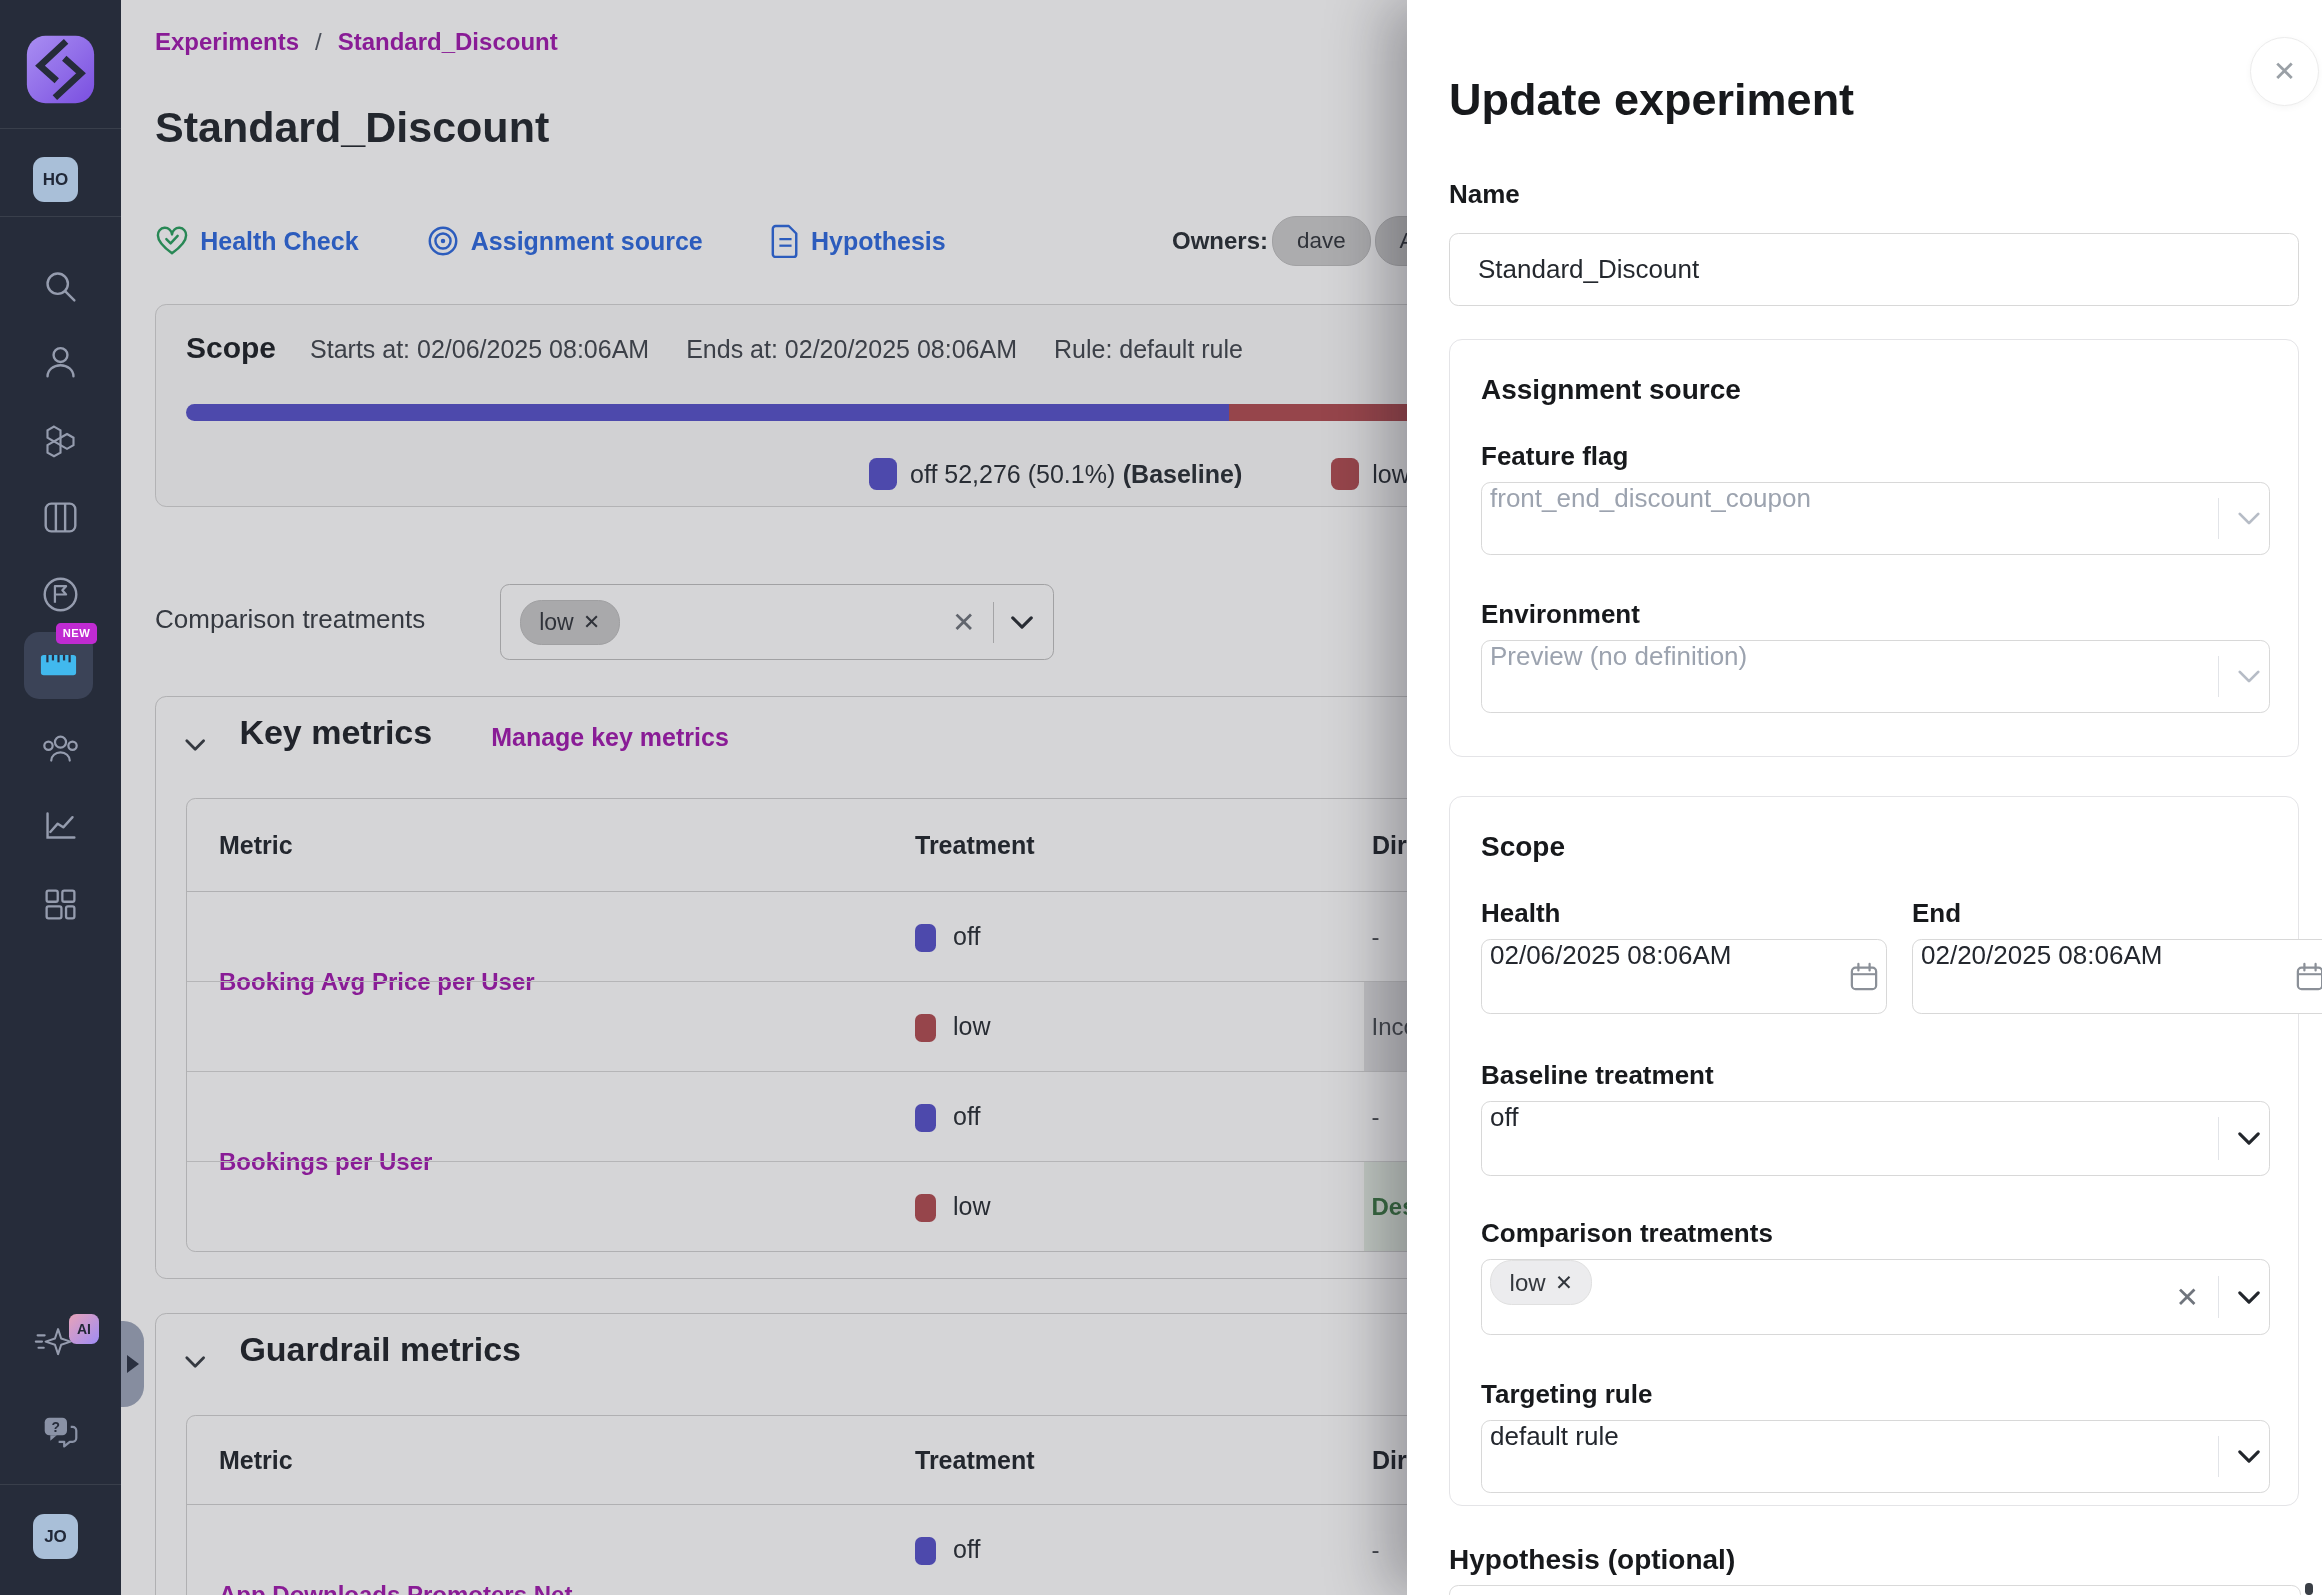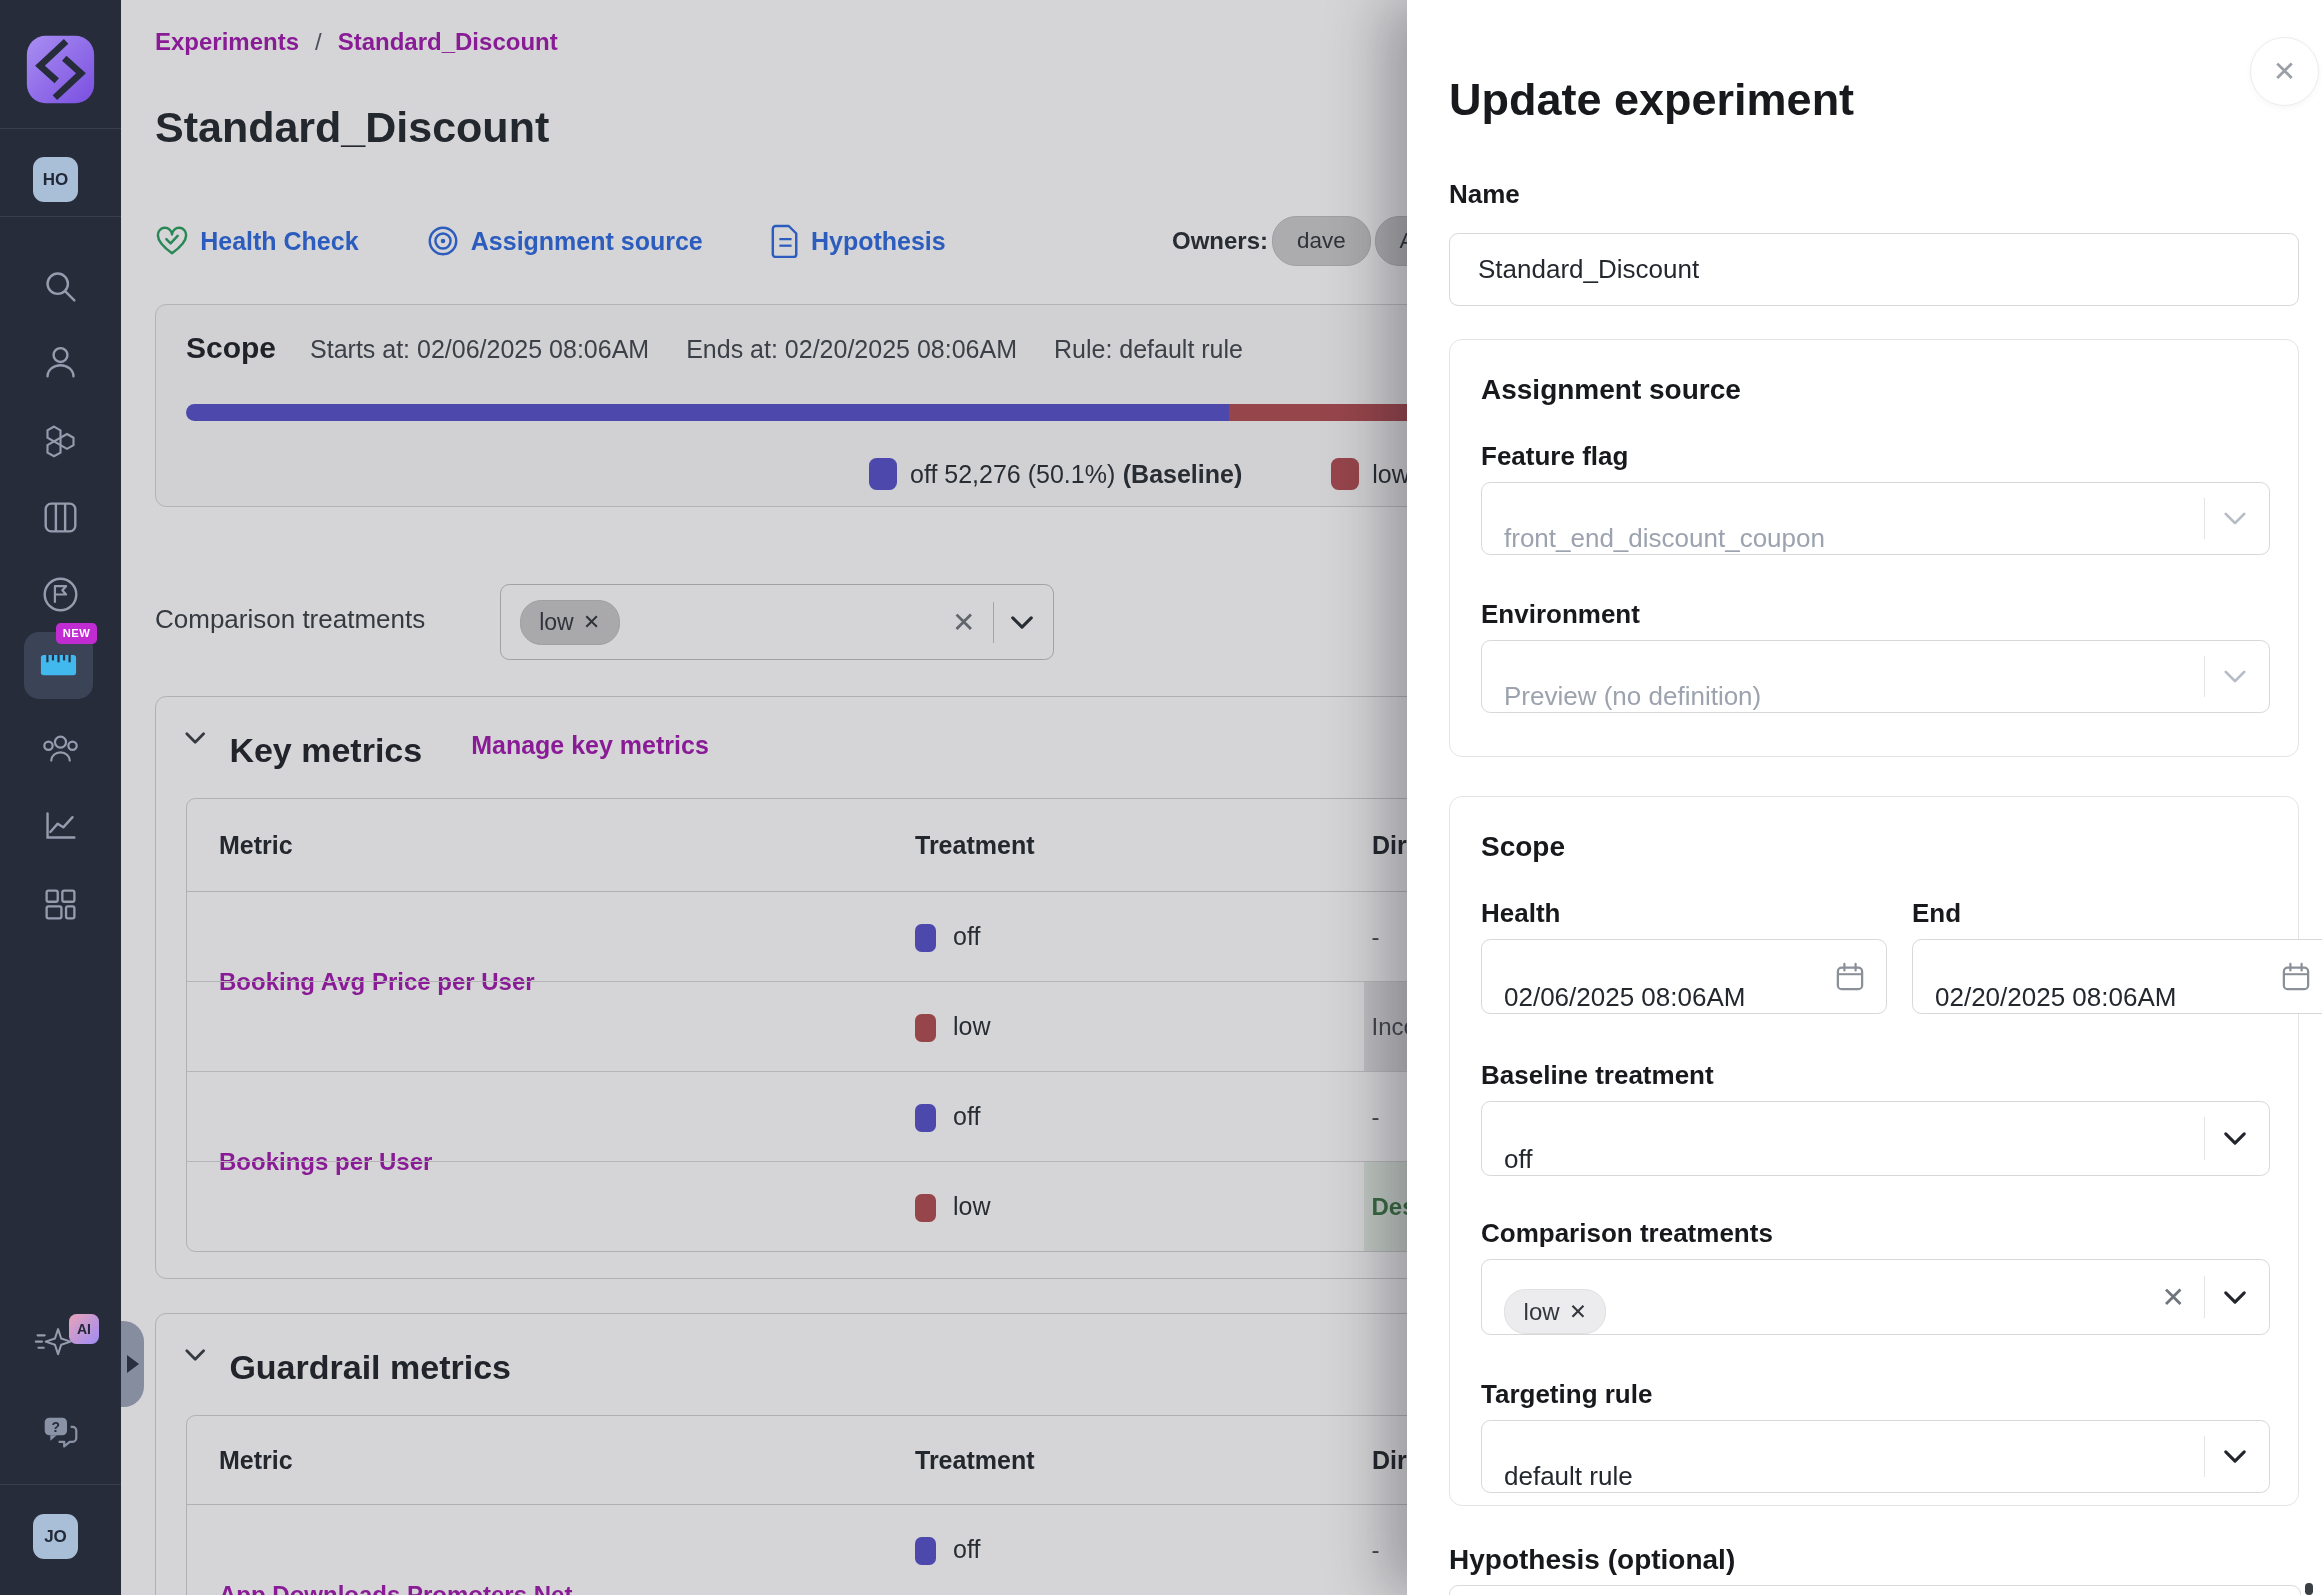--- a/index.html
+++ b/index.html
@@ -62,21 +62,21 @@
   .tag .x{font-size:20.5px;font-weight:bold;color:#33373d;}
   .sel-right{margin-left:auto;display:flex;align-items:center;gap:17px;}
   .clear-x{font-size:28px;color:#70757d;}
   .vdiv{width:0.9px;height:41px;background:#c3c3c3;}
   .chev{color:#2b2f36;display:flex;}
 
   
   .sect-card{position:absolute;left:34px;width:1510px;background:#fff0;border:0.9px solid #d2d2d2;border-radius:11.2px;}
   #key-card{top:696px;height:581px;}
   #guard-card{top:1313px;height:522px;}
-  .sect-head{position:absolute;left:28px;top:34px;display:flex;align-items:flex-start;gap:23px;}
+  .sect-head{position:absolute;left:28px;top:16px;display:flex;align-items:flex-end;gap:33px;}
   .sect-head .t{font-size:34px;font-weight:bold;color:#22262c;}
   .sect-head .mg{font-size:25px;margin-left:26px;}
   .sect-chev{color:#3a3f46;display:flex;}
 
   .mtable{position:absolute;left:30px;top:101px;right:-214px;border:0.9px solid #d2d2d2;border-radius:9.3px;}
   .mtable .hrow{height:92px;border-bottom:0.9px solid #d2d2d2;position:relative;}
   .mtable .hcell{position:absolute;top:0;height:92px;display:flex;align-items:center;font-size:25px;font-weight:600;color:#24292f;}
   .c-metric{left:32px;}  .c-treat{left:728px;}  .c-dir{left:1185px;}
   .mrow{position:relative;height:179px;border-bottom:0.9px solid #d8d8d8;}
   .mrow:last-child{border-bottom:none;}
@@ -95,22 +95,22 @@
           box-shadow:-22.4px 0 56px rgba(15,18,26,0.30);}
   #drawer-close{position:absolute;left:843px;top:37px;width:67px;height:67px;border-radius:50%;
                 border:0.9px solid #ececec;background:#fff;display:flex;align-items:center;justify-content:center;
                 font-size:28px;color:#9aa0a6;box-shadow:0 1.9px 7.5px rgba(0,0,0,0.04);}
   #drawer-title{position:absolute;left:42px;top:54px;font-size:45px;font-weight:bold;color:#17191c;margin-top:20px;}
   .dlabel{position:absolute;font-size:26px;font-weight:bold;color:#17191c;}
   .dinput{position:absolute;border:0.9px solid #d8d8d8;border-radius:9.3px;display:flex;align-items:center;
           padding:0 28px;box-sizing:border-box;font-size:26px;color:#24282e;background:#fff;}
   .dcard{position:absolute;left:42px;width:850px;border:0.9px solid #e4e4e7;border-radius:13px;box-sizing:border-box;background:#fff;}
   .dcard-title{position:absolute;left:31px;font-size:28px;font-weight:bold;color:#17191c;}
-  .dsel{position:absolute;border:0.9px solid #d8d8d8;border-radius:9.3px;display:flex;align-items:flex-end;
-        padding:0 22px;box-sizing:border-box;font-size:26px;background:#fff;}
+  .dsel{position:absolute;border:0.9px solid #d8d8d8;border-radius:9.3px;display:flex;align-items:flex-start;
+        padding:0 8px;box-sizing:border-box;font-size:26px;background:#fff;}
   .dsel .sr{margin-left:auto;display:flex;align-items:center;gap:18.6px;height:100%;}
   .dsel .dv{width:0.9px;height:58%;background:#e2e4e8;}
   .dsel.disabled{color:#9ca3af;}
   .dsel.disabled .chev{color:#b6bcc6;}
   .dsel .chev{color:#22262c;}
   .cal{color:#8b9098;display:flex;}
   .dtag{height:43px;padding:0 18.6px;border-radius:21.4px;background:#ececee;border:0.9px solid #e0e0e0;
         display:flex;align-items:center;gap:9.3px;font-size:24px;color:#33373d;}
   .dtag .x{font-weight:bold;font-size:21.4px;}
   #hyp-label{position:absolute;left:42px;top:1544px;font-size:28px;font-weight:bold;color:#17191c;}

